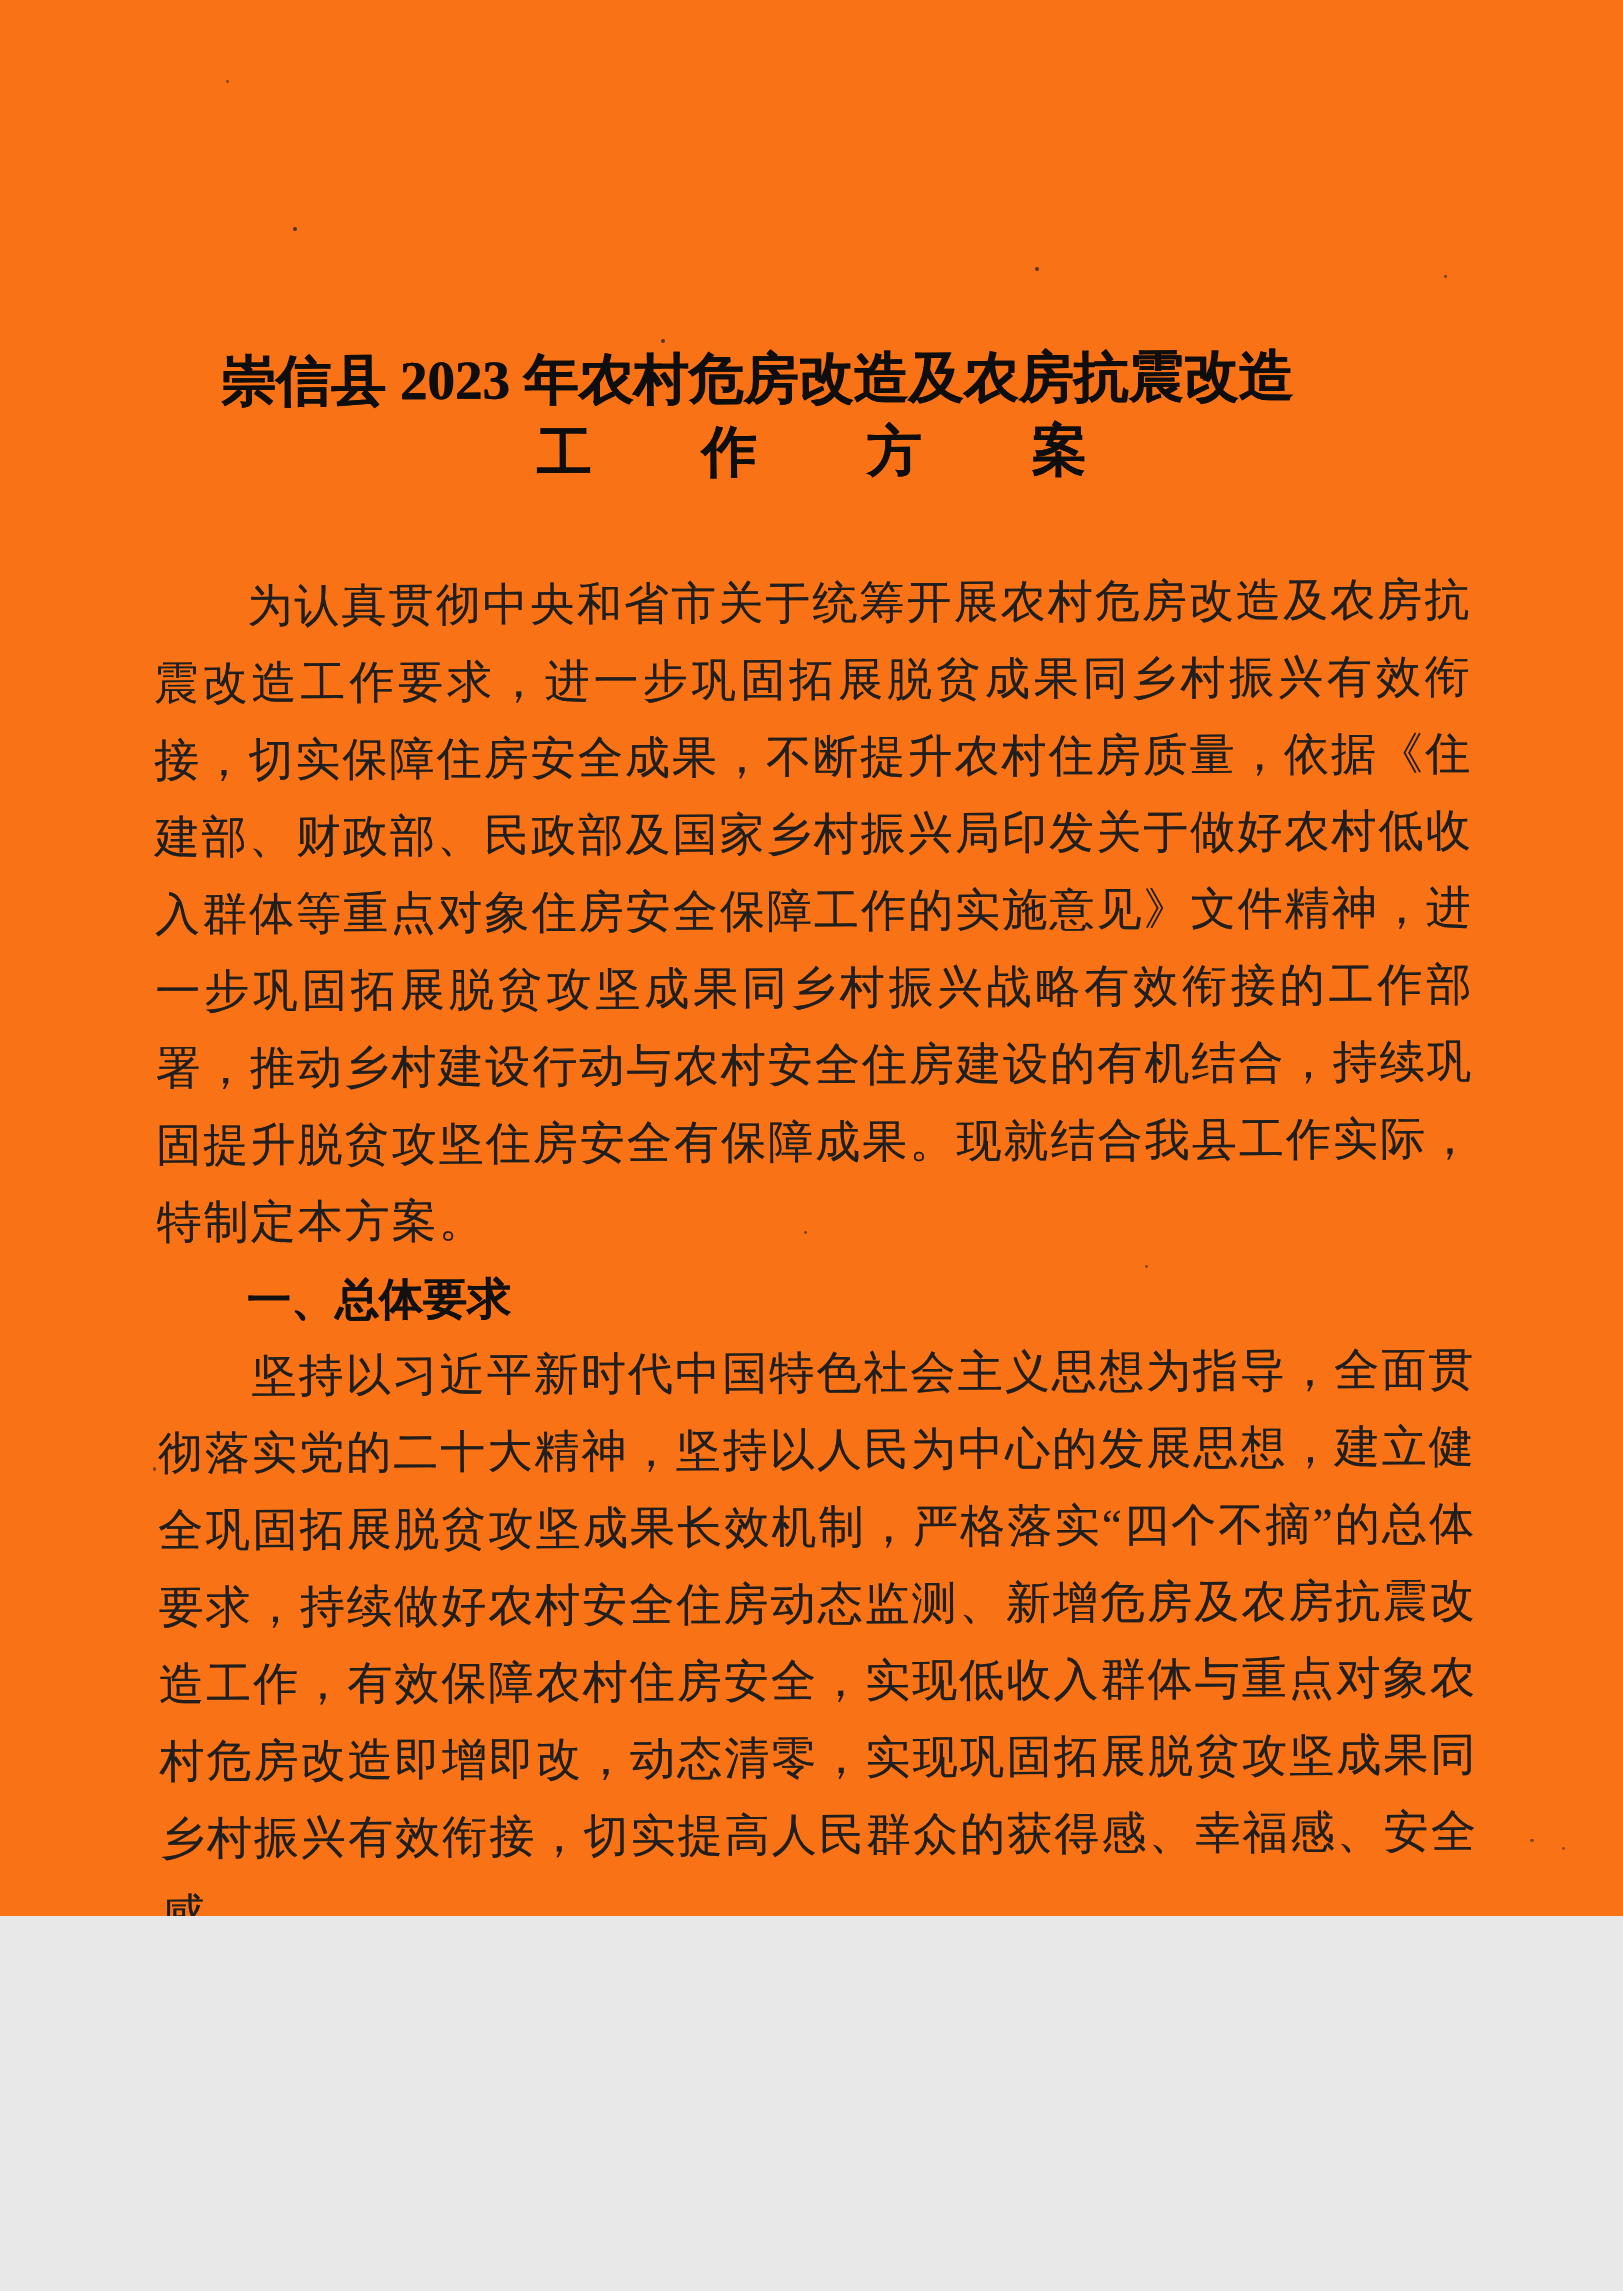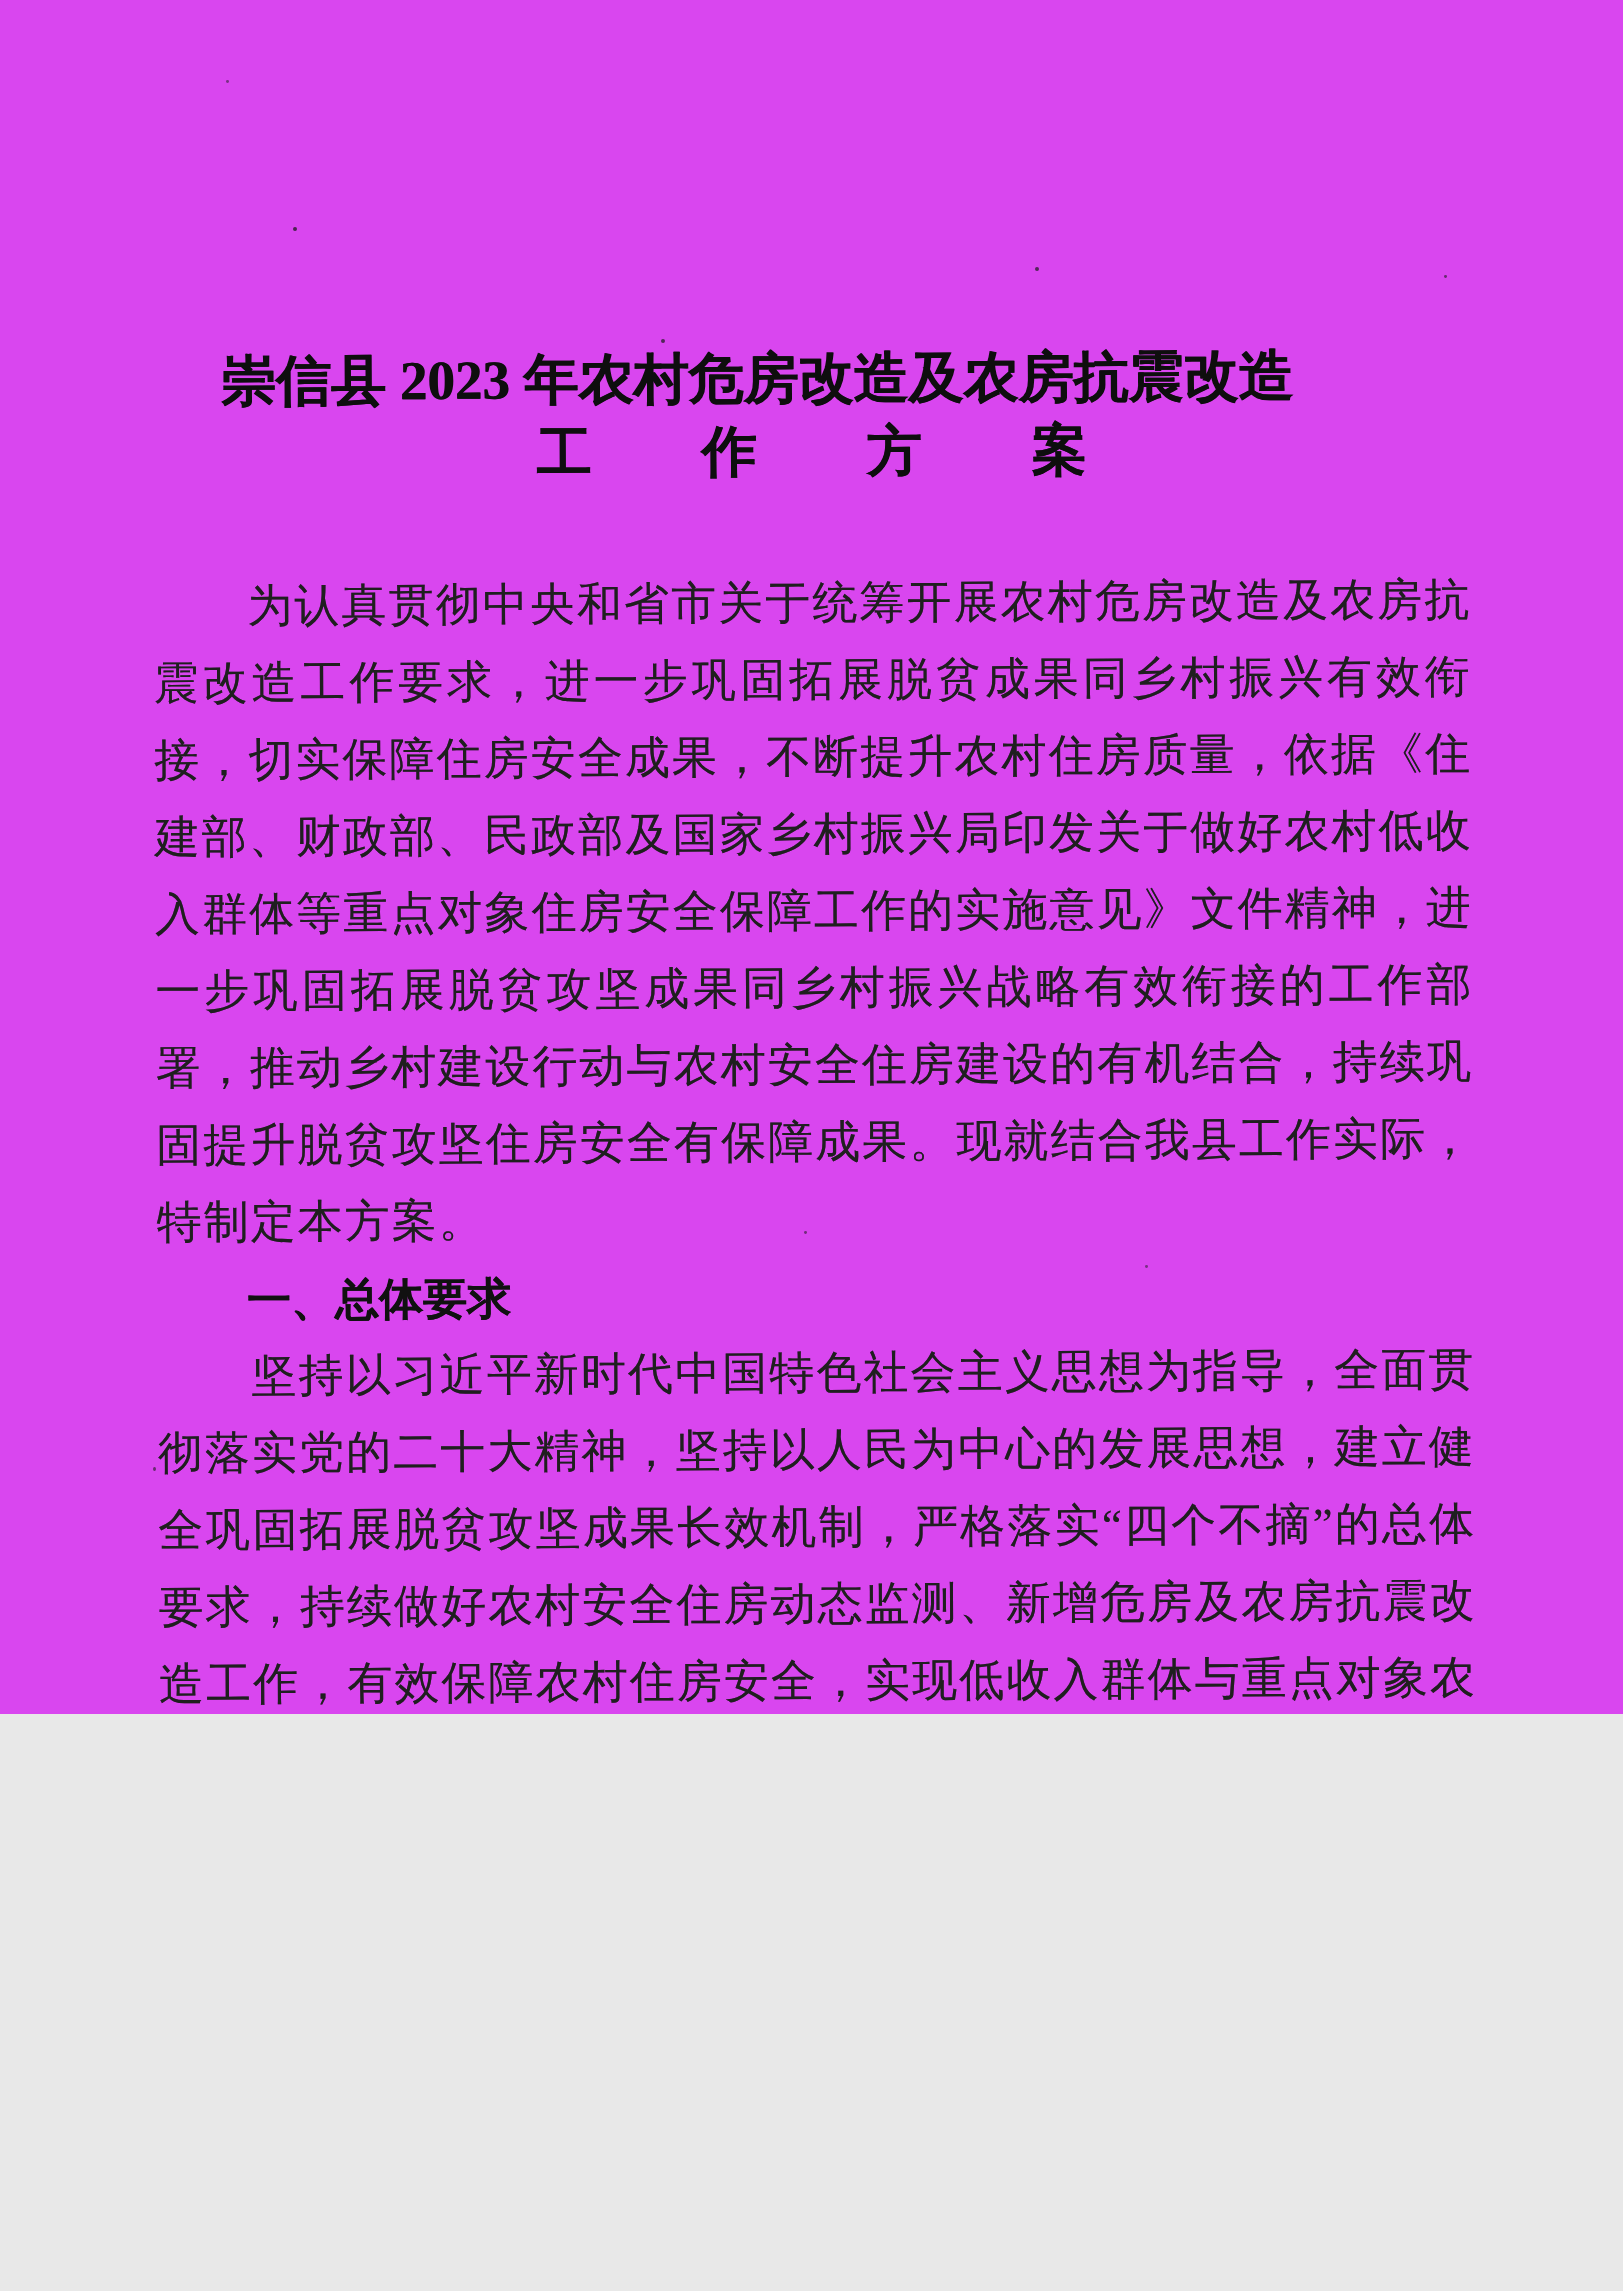--- a/index.html
+++ b/index.html
@@ -3,23 +3,23 @@
 <meta charset="utf-8">
 <style>
   html, body {
     margin: 0;
     padding: 0;
     background: #e8e8e8;
   }
   .page {
     position: relative;
     width: 1623px;
-    height: 1714px;
+    height: 1916px;
     margin: 0 auto;
-    background: #d946ef;
+    background: #f97316;
     overflow: hidden;
     color: #1c1c1c;
     font-family: "Liberation Serif", "DejaVu Serif", serif;
   }
   .content {
     position: absolute;
     left: 152px;
     top: 343px;
     width: 1318px;
     transform: rotate(-0.3deg);

